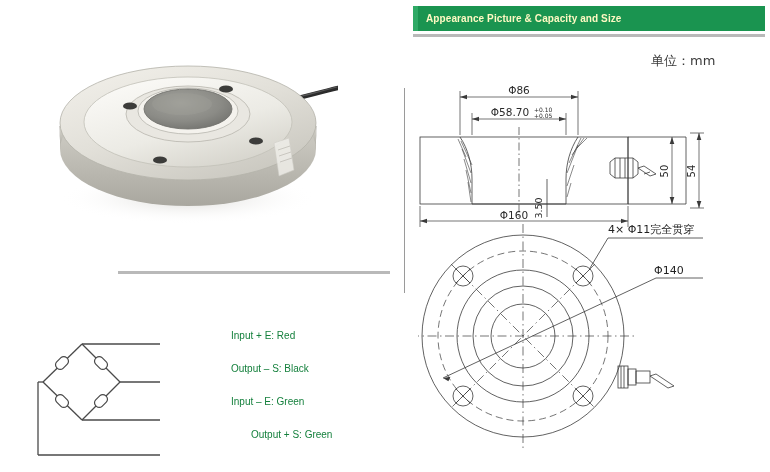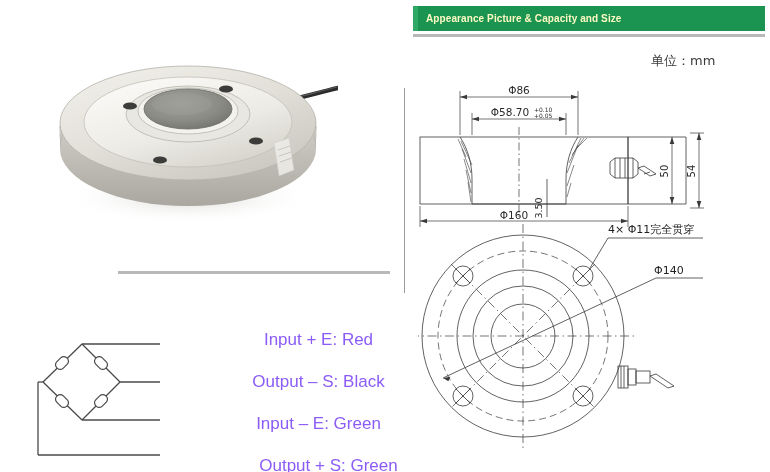--- a/index.html
+++ b/index.html
@@ -47,21 +47,21 @@
   .unit-txt{
     position:absolute;left:651px;top:44px;
     font-size:13px;color:#3a3a3a;white-space:nowrap;
     font-family:"DejaVu Sans",sans-serif;
     margin-top:8px;
   }
 
   
   .wires{position:absolute;left:231px;top:330px;width:175px;}
   .wires div{
-    font-size:17px;color:#8b5cf6;margin-bottom:22px;white-space:nowrap;text-align:center;
+    font-size:10px;color:#15803d;margin-bottom:22px;white-space:nowrap;
   }
   .wires div:last-child{margin-bottom:0;margin-left:20px;}
 </style>
 </head>
 <body>
 
 <div class="page">
 
   <div class="photo">
     <svg width="300" height="225" viewBox="0 0 300 225">

